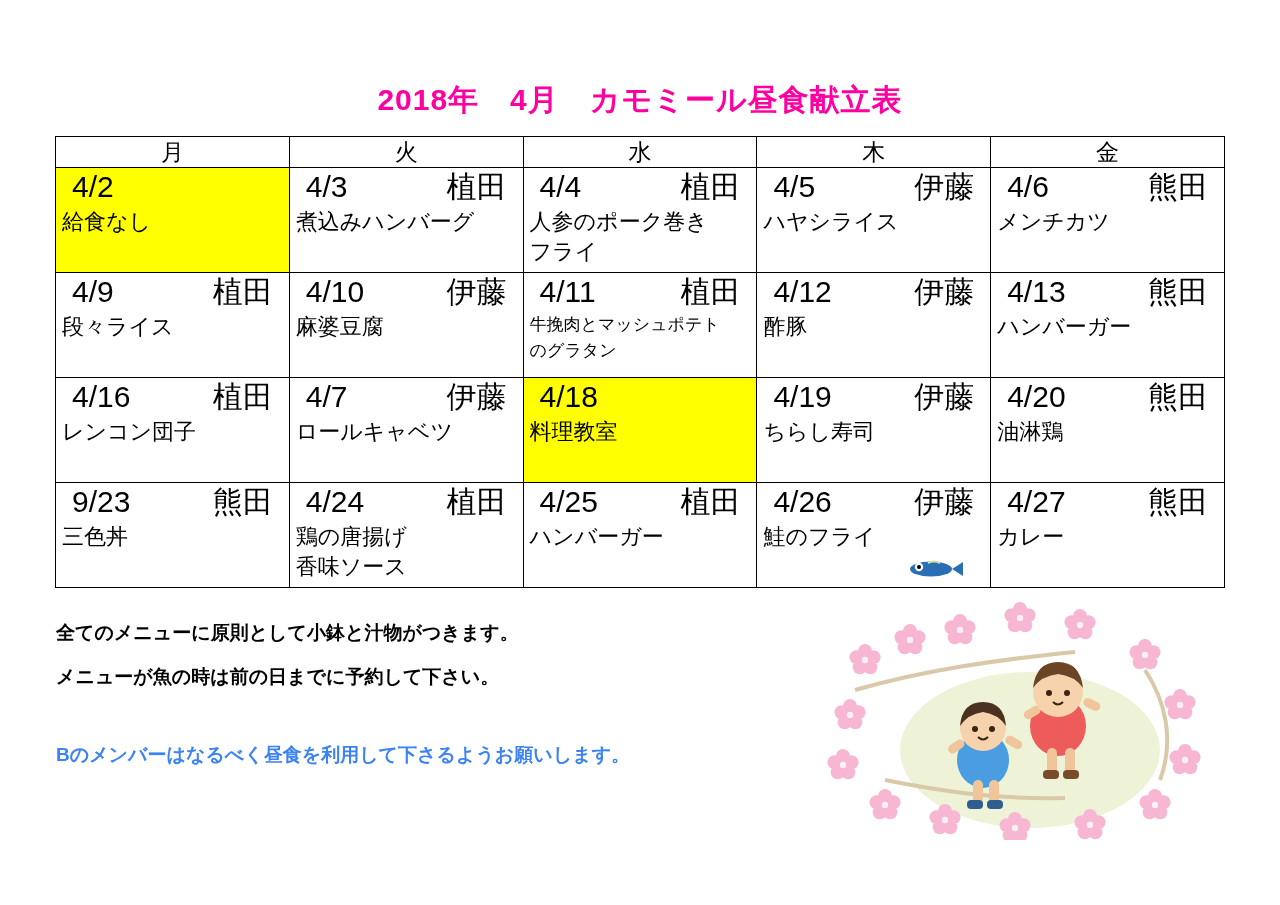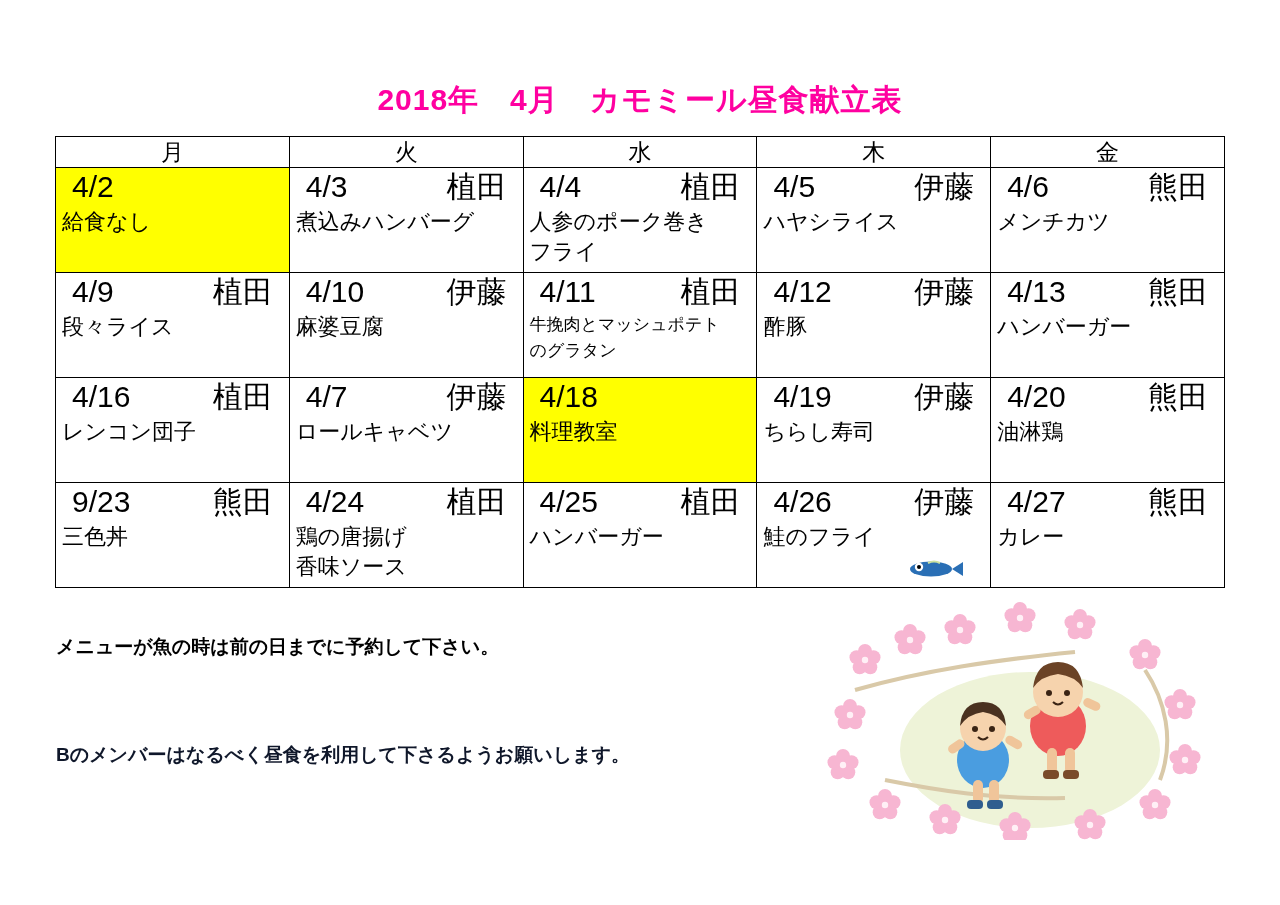--- a/index.html
+++ b/index.html
@@ -112,21 +112,21 @@
     margin: 0 4px;
   }
   .notes-red-block {
     position: absolute;
     left: 56px;
     top: 740px;
     width: 760px;
     font-weight: bold;
     font-size: 19px;
     line-height: 30px;
-    color: #0f172a;
+    color: #3b82f6;
   }
 
   .illustration {
     position: absolute;
     left: 815px;
     top: 600px;
     width: 420px;
     height: 240px;
   }
 </style>
@@ -303,20 +303,21 @@
               <span class="cell-date">4/27</span>
               <span class="cell-cook">熊田</span>
             </div>
             <div class="cell-body">カレー</div>
           </td>
         </tr>
       </tbody>
   </table>
 
   <div class="notes">
+    <div class="line">全てのメニューに原則として小鉢と汁物がつきます。</div>
     <div class="gap"></div>
     <div class="line">メニューが魚の時は前の日までに予約して下さい。</div>
   </div>
 
   <div class="notes-red-block">
     <div class="line">Bのメンバーはなるべく昼食を利用して下さるようお願いします。</div>
   </div>
 
   <div class="illustration">
     <svg viewBox="0 0 420 240" width="420" height="240" aria-hidden="true">

